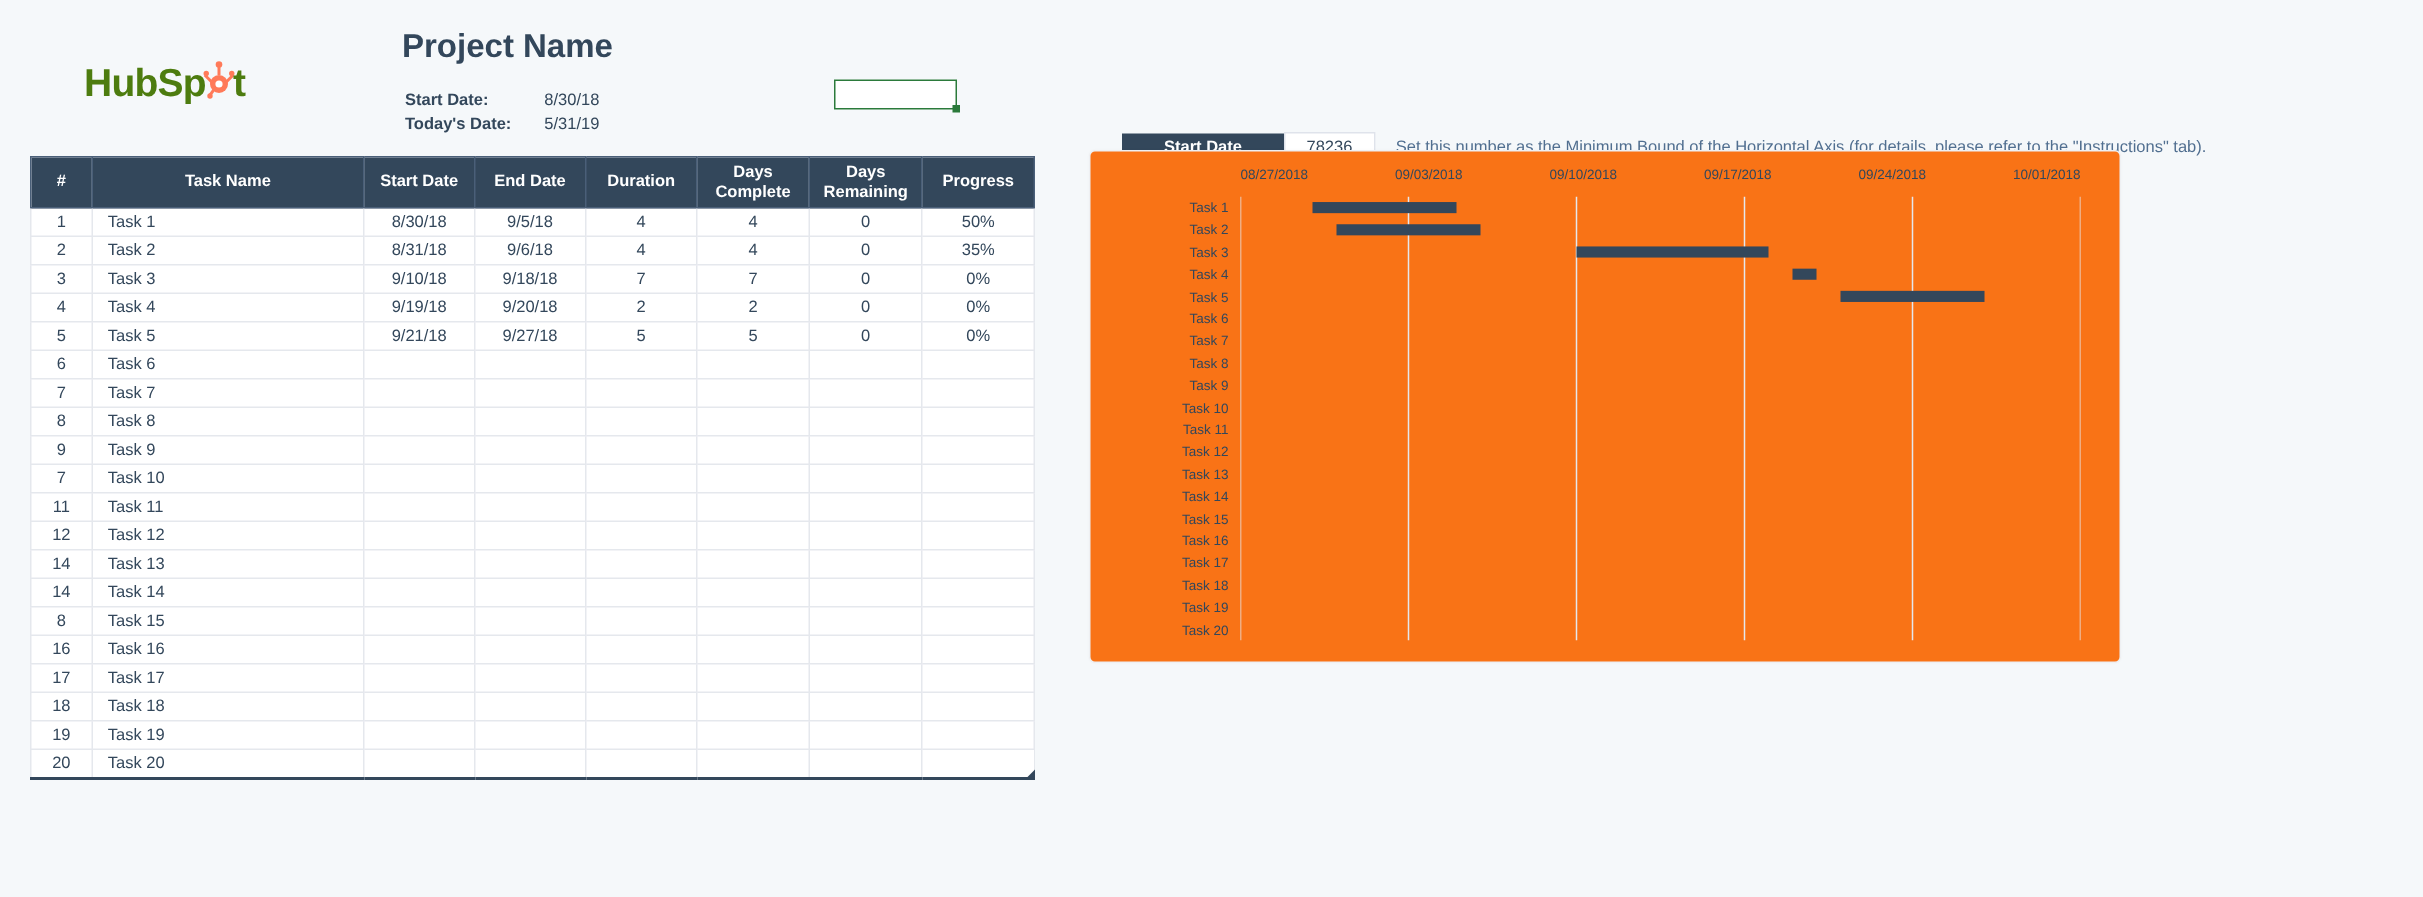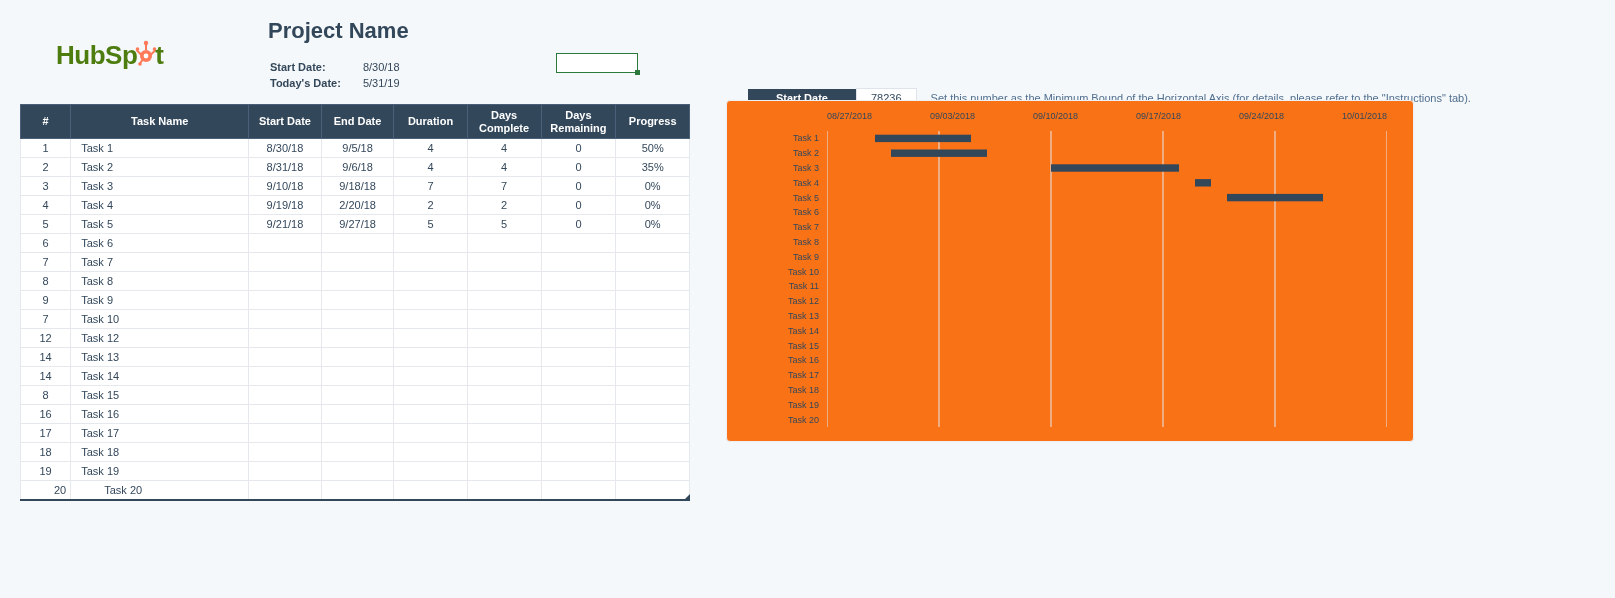--- a/index.html
+++ b/index.html
@@ -18,21 +18,21 @@
 .axisbox .note{margin-left:14px;color:#516f90;}
 
 .tbl{position:absolute;left:20px;top:104px;width:670px;border-collapse:collapse;font-size:11px;background:#fff;}
 .tbl th{background:#33475b;color:#fff;font-weight:bold;padding:4px 2px;border:1px solid #4a5f78;text-align:center;line-height:1.15;}
 .tbl th.num{width:38px;}
 .tbl th.tname{width:192px;}
 .tbl th.small{width:72px;}
 .tbl td{border:1px solid #e5e8ed;padding:2px 4px;height:14px;text-align:center;color:#33475b;background:#fff;}
 .tbl td.tn{text-align:left;padding-left:10px;}
 .tbl td.idx{text-align:center;}
-.tbl tr.last td{border-bottom:2px solid #33475b;padding-left:33px;}
+.tbl tr.last td{border-bottom:2px solid #33475b;}
 .tbl tr.last td.corner{position:relative;}
 .tbl tr.last td.corner::after{content:"";position:absolute;right:-1px;bottom:-1px;width:0;height:0;border-left:6px solid transparent;border-bottom:6px solid #33475b;}
 
 .chart{position:absolute;left:726px;top:100px;width:686px;height:340px;background:#f97316;border-radius:4px;border:1px solid #eef0f3;box-shadow:0 0 2px rgba(0,0,0,.03);}
 .chart-inner{position:absolute;left:100px;top:30px;right:26px;bottom:14px;}
 .xaxis{position:absolute;left:100px;right:26px;top:10px;display:flex;justify-content:space-between;font-size:9px;color:#33475b;}
 .ylabels{position:absolute;left:0;top:30px;bottom:14px;width:100px;}
 .ylabels div{position:absolute;right:8px;font-size:9px;color:#33475b;transform:translateY(-50%);}
 .grid line{stroke:#e5e8ed;stroke-width:1;}
 .bar{fill:#33475b;}
@@ -123,21 +123,21 @@
           <td>9/18/18</td>
           <td>7</td>
           <td>7</td>
           <td>0</td>
           <td>0%</td>
         </tr>
         <tr>
           <td class="idx">4</td>
           <td class="tn">Task 4</td>
           <td>9/19/18</td>
-          <td>2/20/18</td>
+          <td>9/20/18</td>
           <td>2</td>
           <td>2</td>
           <td>0</td>
           <td>0%</td>
         </tr>
         <tr>
           <td class="idx">5</td>
           <td class="tn">Task 5</td>
           <td>9/21/18</td>
           <td>9/27/18</td>
@@ -182,20 +182,30 @@
           <td></td>
           <td></td>
           <td></td>
           <td></td>
           <td></td>
           <td></td>
         </tr>
         <tr>
           <td class="idx">7</td>
           <td class="tn">Task 10</td>
+          <td></td>
+          <td></td>
+          <td></td>
+          <td></td>
+          <td></td>
+          <td></td>
+        </tr>
+        <tr>
+          <td class="idx">11</td>
+          <td class="tn">Task 11</td>
           <td></td>
           <td></td>
           <td></td>
           <td></td>
           <td></td>
           <td></td>
         </tr>
         <tr>
           <td class="idx">12</td>
           <td class="tn">Task 12</td>

